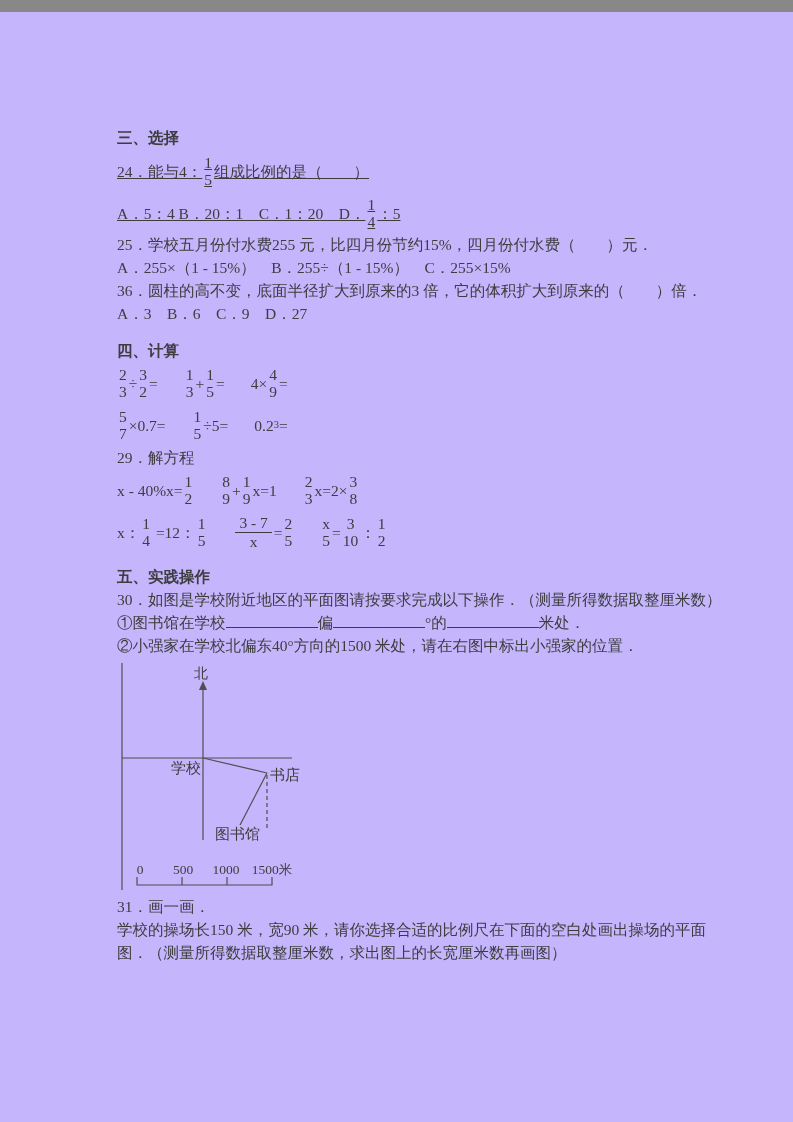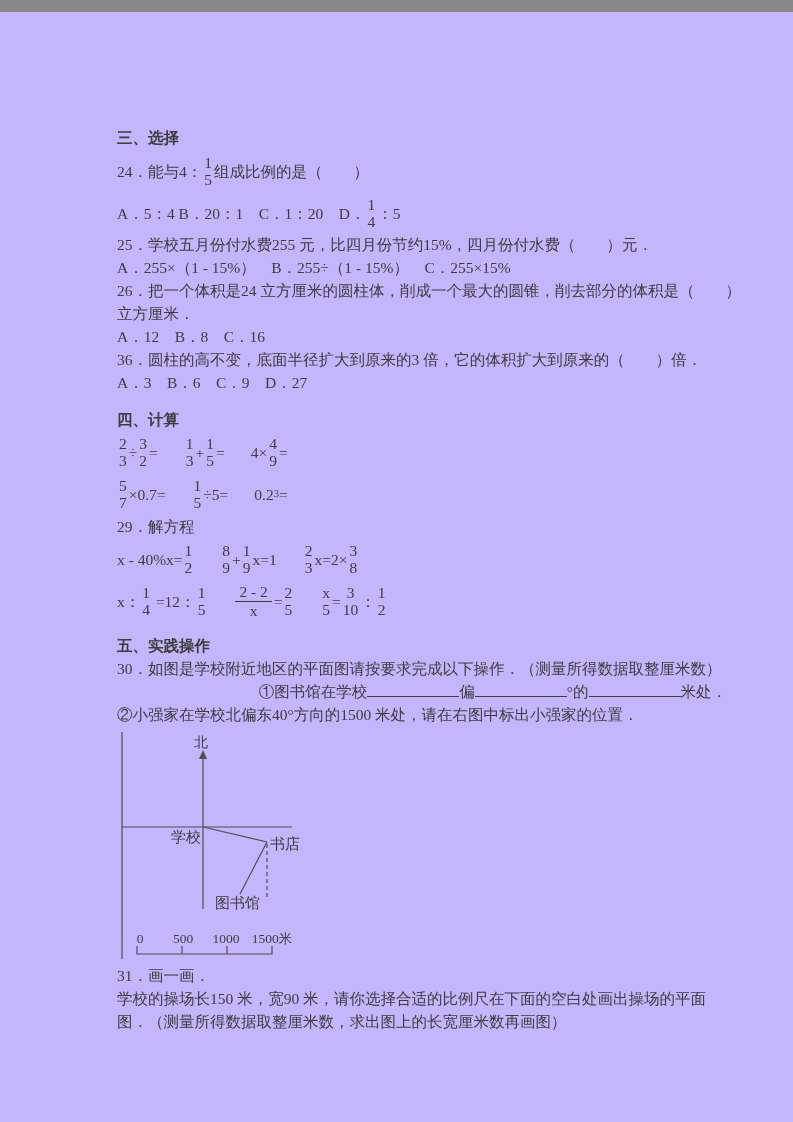--- a/index.html
+++ b/index.html
@@ -11,35 +11,35 @@
     margin:12px auto;
     overflow:hidden;
     font-family:"Liberation Serif","DejaVu Serif",serif;
   }
   .content{
     position:absolute;left:117px;top:114px;width:610px;
     font-size:15.5px;line-height:23px;color:#3d3d3d;
   }
   .sec-title{font-weight:bold;}
   .line{white-space:nowrap;}
-  .math-line{display:flex;align-items:center;min-height:42px;white-space:pre;}
+  .math-line{display:flex;align-items:center;min-height:42px;white-space:pre;text-decoration:underline;}
   .math-row{display:flex;align-items:center;gap:26px;min-height:42px;}
   .expr{display:inline-flex;align-items:center;white-space:pre;}
   .frac{
     display:inline-flex;flex-direction:column;align-items:center;
     line-height:1.12;font-size:1em;padding:0 2px;vertical-align:middle;
   }
   .frac .num,.frac .den{display:block;text-align:center;}
   .frac.bar .num{border-bottom:1px solid #3d3d3d;padding:0 4px;}
   sup{font-size:0.68em;line-height:0;}
   .blank{
     display:inline-block;width:92px;height:1em;
     border-bottom:1px solid #3d3d3d;vertical-align:baseline;
   }
-  .fill-line{white-space:nowrap;text-align:right;}
+  .fill-line{white-space:nowrap;}
   .diagram-wrap{margin:2px 0 0 0;height:236px;}
   .mt-calc{margin-top:14px;}
   .mt-prac{margin-top:12px;}
   svg text{font-family:"Liberation Serif","DejaVu Serif",serif;fill:#3d3d3d;}
 </style>
 </head>
 <body>
 
 <div class="page">
   <div class="content">
@@ -49,25 +49,20 @@
     <div>
       <div class="math-line" style="min-height:44px;">24．能与4：<span class="frac"><span class="num">1</span><span class="den">5</span></span>组成比例的是（　　）</div>
       <div class="math-line" style="min-height:40px;">A．5：4 B．20：1　C．1：20　D．<span class="frac"><span class="num">1</span><span class="den">4</span></span>：5</div>
     </div>
 
     <div>
       <div class="line">25．学校五月份付水费255 元，比四月份节约15%，四月份付水费（　　）元．</div>
       <div class="line">A．255×（1 - 15%）　B．255÷（1 - 15%）　C．255×15%</div>
     </div>
 
-    <div>
-      <div class="line">26．把一个体积是24 立方厘米的圆柱体，削成一个最大的圆锥，削去部分的体积是（　　）</div>
-      <div class="line">立方厘米．</div>
-      <div class="line">A．12　B．8　C．16</div>
-    </div>
 
     <div>
       <div class="line">36．圆柱的高不变，底面半径扩大到原来的3 倍，它的体积扩大到原来的（　　）倍．</div>
       <div class="line">A．3　B．6　C．9　D．27</div>
     </div>
 
     <div class="sec-title line mt-calc">四、计算</div>
 
     <div>
       <div class="math-row">
@@ -84,21 +79,21 @@
 
     <div>
       <div class="line">29．解方程</div>
       <div class="math-row">
         <span class="expr">x - 40%x=<span class="frac"><span class="num">1</span><span class="den">2</span></span></span>
         <span class="expr"><span class="frac"><span class="num">8</span><span class="den">9</span></span>+<span class="frac"><span class="num">1</span><span class="den">9</span></span>x=1</span>
         <span class="expr"><span class="frac"><span class="num">2</span><span class="den">3</span></span>x=2×<span class="frac"><span class="num">3</span><span class="den">8</span></span></span>
       </div>
       <div class="math-row">
         <span class="expr">x：<span class="frac"><span class="num">1</span><span class="den">4</span></span> =12：<span class="frac"><span class="num">1</span><span class="den">5</span></span></span>
-        <span class="expr"><span class="frac bar"><span class="num">2 - 2</span><span class="den">x</span></span>=<span class="frac"><span class="num">2</span><span class="den">5</span></span></span>
+        <span class="expr"><span class="frac bar"><span class="num">3 - 7</span><span class="den">x</span></span>=<span class="frac"><span class="num">2</span><span class="den">5</span></span></span>
         <span class="expr"><span class="frac"><span class="num">x</span><span class="den">5</span></span>=<span class="frac"><span class="num">3</span><span class="den">10</span></span>：<span class="frac"><span class="num">1</span><span class="den">2</span></span></span>
       </div>
     </div>
 
     <div class="sec-title line mt-prac">五、实践操作</div>
 
     <div>
       <div class="line">30．如图是学校附近地区的平面图请按要求完成以下操作．（测量所得数据取整厘米数）</div>
       <div class="fill-line">
         <span>①图书馆在学校</span><span class="blank"></span><span>偏</span><span class="blank"></span><span>°的</span><span class="blank"></span><span>米处．</span>

